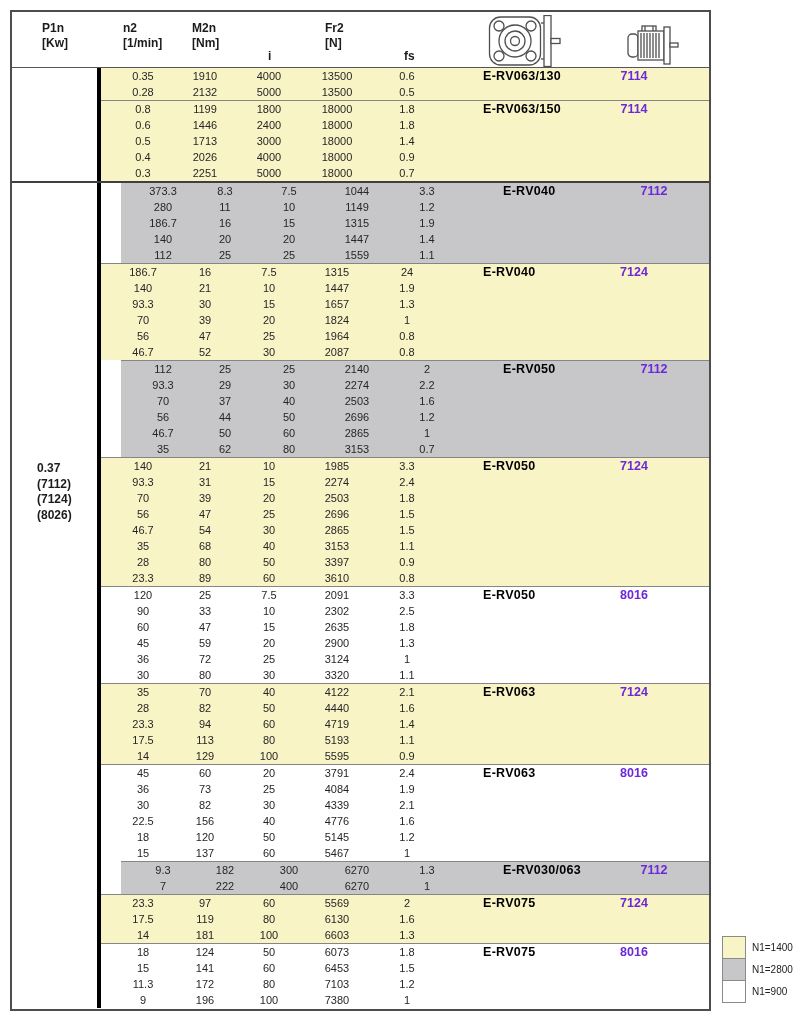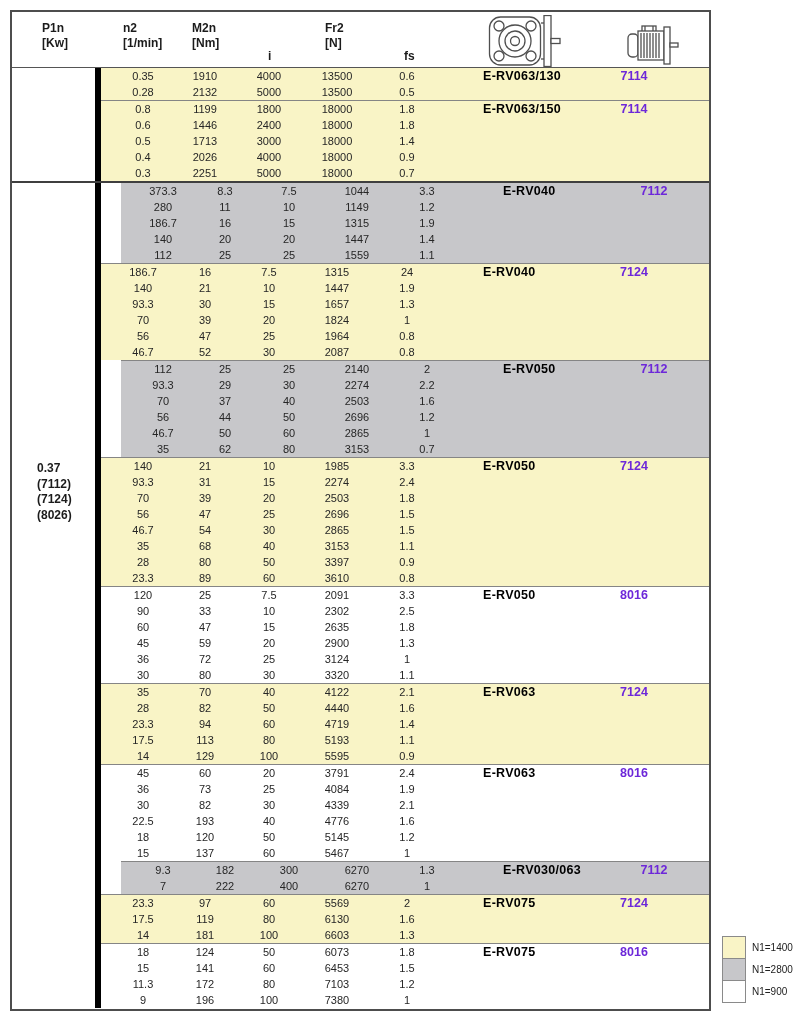--- a/index.html
+++ b/index.html
@@ -29,21 +29,21 @@
   .hc4 { left: 313px; }
   .hc5 { left: 392px; }
   .hicon { position: absolute; }
   .hicon.gearbox { left: 476px; top: 3px; }
   .hicon.motor   { left: 592px; top: 13px; }
   
   .tbody { position: relative; }
   .section { display: flex; }
   .p1n-cell {
     width: 89px; flex: none;
-    border-right: 6px solid #000000;
+    border-right: 4px solid #000000;
     background: #ffffff;
     padding-left: 25px;
   }
   .p1n-cell.with-label { padding-top: 278px; }
   .p1n-line { font-weight: bold; font-size: 12px; line-height: 15.5px; color:#1b1b1b; }
   .blocks-col { flex: 1; min-width: 0; }
   .block { position: relative; }
   .block + .block { border-top: 1px solid #858585; }
   .bg-yellow { background: var(--yellow); }
   .bg-gray   { background: var(--gray); margin-left: 20px; }
@@ -512,21 +512,21 @@
               </div>
               <div class="row">
                 <span class="cell c0">30</span>
                 <span class="cell c1">82</span>
                 <span class="cell c2">30</span>
                 <span class="cell c3">4339</span>
                 <span class="cell c4">2.1</span>
               </div>
               <div class="row">
                 <span class="cell c0">22.5</span>
-                <span class="cell c1">193</span>
+                <span class="cell c1">156</span>
                 <span class="cell c2">40</span>
                 <span class="cell c3">4776</span>
                 <span class="cell c4">1.6</span>
               </div>
               <div class="row">
                 <span class="cell c0">18</span>
                 <span class="cell c1">120</span>
                 <span class="cell c2">50</span>
                 <span class="cell c3">5145</span>
                 <span class="cell c4">1.2</span>

